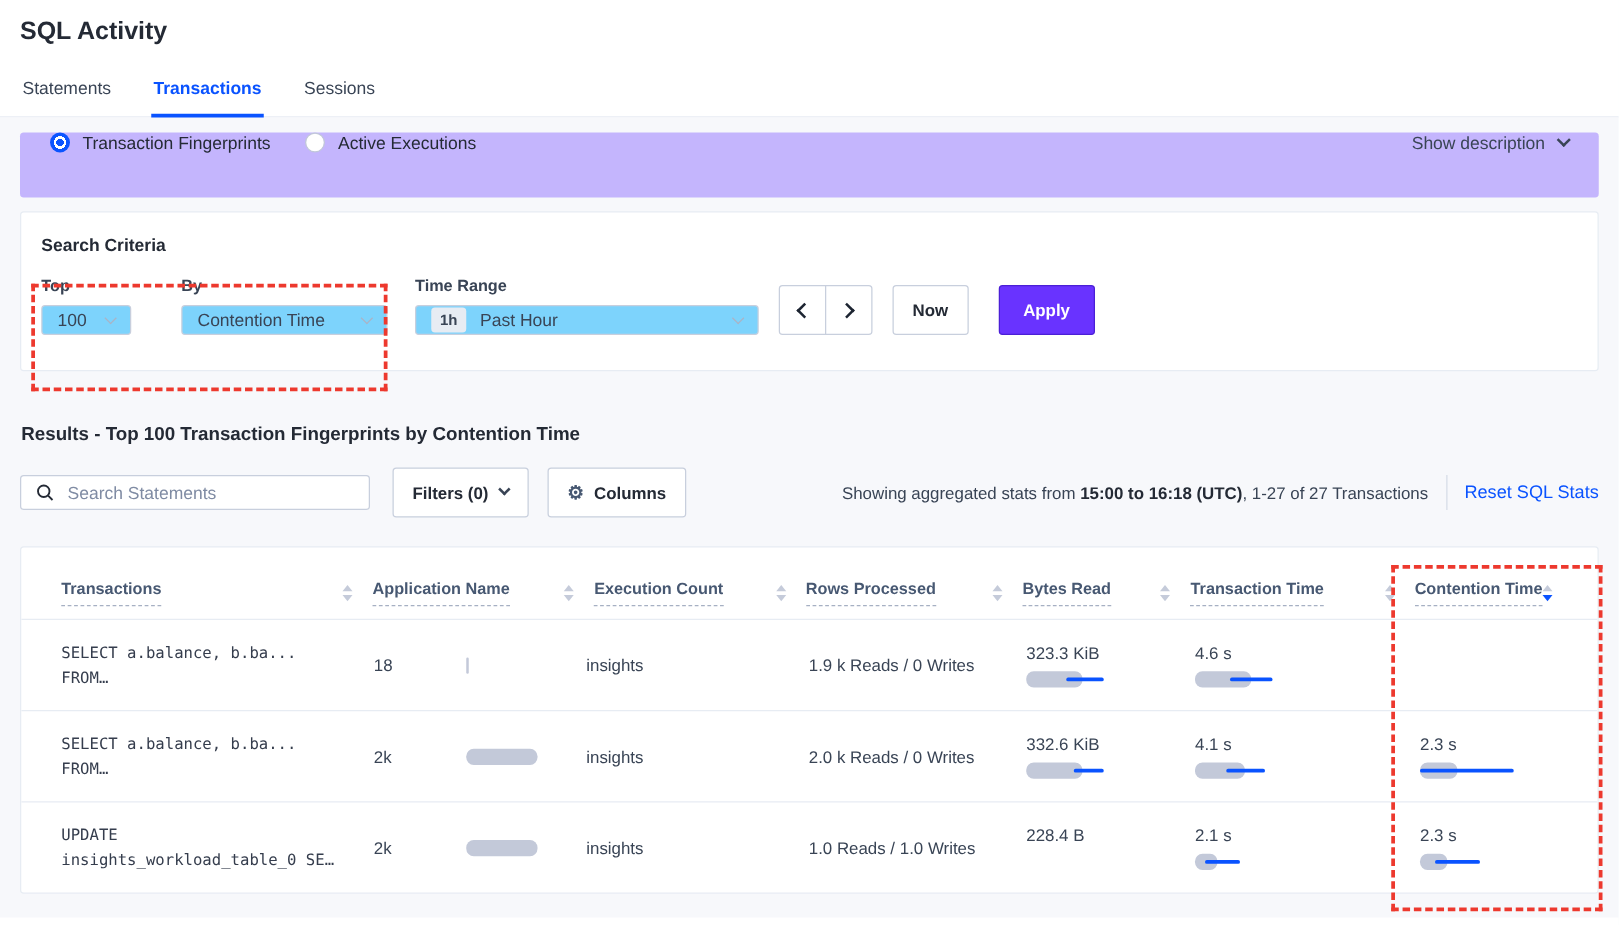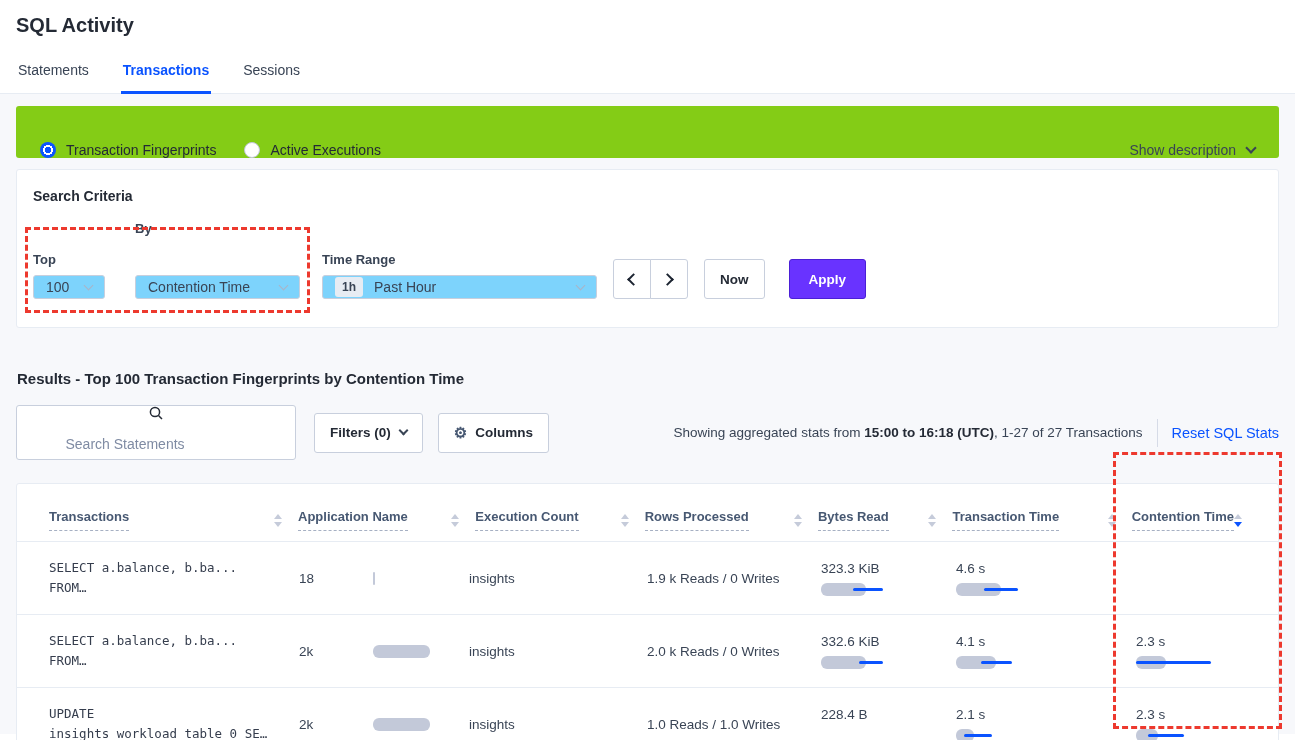--- a/index.html
+++ b/index.html
@@ -9,21 +9,21 @@
     font-family:"Liberation Sans", sans-serif; background:#fff; color:#242a35;
   }
   
   .header { background:#fff; padding:14px 16px 0; border-bottom:1px solid #e7ecf3; }
   .page-title { font-size:20px; font-weight:bold; color:#242a35; }
   .tabs { display:flex; gap:30px; margin-top:25px; }
   .tab { font-size:14px; color:#394455; padding:0 2px 13px; cursor:pointer; }
   .tab.active { color:#0a53ff; font-weight:bold; border-bottom:3px solid #0a53ff; margin-bottom:-1px; }
   
   .content { background:#f7f8fb; padding:12px 16px 0; height:640px; }
-  .radio-band { background:#84cc16; height:52px; display:flex; align-items:flex-end; padding:0 24px; border-radius:3px; }
+  .radio-band { background:#c4b5fd; height:52px; display:flex; align-items:flex-start; padding:0 24px; border-radius:3px; }
   .radio-item { display:flex; align-items:center; gap:10px; margin-right:28px; font-size:14px; color:#242a35; cursor:pointer; }
   .radio-on { width:16px; height:16px; border-radius:50%; flex:0 0 16px;
     background:radial-gradient(circle,#0b54ff 0 3px,#fff 3px 5px,#0b54ff 5px); }
   .radio-off { width:16px; height:16px; border-radius:50%; flex:0 0 16px; border:1px solid #c0c6d9; background:#fff; }
   .show-desc { margin-left:auto; display:flex; align-items:center; gap:11px; font-size:14px; color:#394455; cursor:pointer; }
   .chev-dn { width:8px; height:8px; border-right:2px solid #394455; border-bottom:2px solid #394455; transform:rotate(45deg); margin-top:-5px; }
   
   .criteria-card { background:#fff; border:1px solid #e7ecf3; border-radius:3px; margin-top:11px; padding:18px 16px 28px; }
   .criteria-title { font-size:14px; font-weight:bold; color:#242a35; }
   .criteria-form { display:flex; align-items:flex-end; margin-top:17px; }
@@ -39,21 +39,21 @@
   .arrow-btn:first-child { border-radius:3px 0 0 3px; }
   .arrow-btn:last-child { border-radius:0 3px 3px 0; margin-left:-1px; }
   .chev-l { width:9px; height:9px; border-left:2.5px solid #1c2431; border-bottom:2.5px solid #1c2431; transform:rotate(45deg); margin-left:3px; }
   .chev-r { width:9px; height:9px; border-right:2.5px solid #1c2431; border-top:2.5px solid #1c2431; transform:rotate(45deg); margin-right:3px; }
   .btn { height:40px; border:1px solid #c8cfdd; border-radius:3px; background:#fff; font-size:13.5px; font-weight:bold; color:#242a35;
     display:flex; align-items:center; justify-content:center; padding:0 15px; cursor:pointer; font-family:inherit; }
   .btn-apply { background:#6933ff; border:1px solid #4b1fd6; color:#fff; padding:0 19px; }
   
   .results-heading { font-size:15px; font-weight:bold; color:#242a35; margin-top:42px; padding-left:1px; }
   .controls-row { display:flex; align-items:center; margin-top:18px; }
-  .search-box { width:280px; height:55px; border:1px solid #c8cfdd; border-radius:3px; background:#fff; display:flex; align-items:center; padding:0 12px; gap:9px;flex-direction:column; }
+  .search-box { width:280px; height:28px; border:1px solid #c8cfdd; border-radius:3px; background:#fff; display:flex; align-items:center; padding:0 12px; gap:9px; }
   .search-box input { border:none; outline:none; flex:1; font-size:14px; color:#394455; font-family:inherit; background:transparent; }
   .search-box input::placeholder { color:#7f8ba3; }
   .gear { font-size:15px; color:#475872; line-height:1; }
   .showing-text { margin-left:auto; font-size:13.5px; color:#394455; white-space:nowrap; }
   .showing-text b { color:#242a35; }
   .vdiv { width:1px; height:28px; background:#d6dbe7; margin:0 14px; }
   .reset-link { font-size:14.5px; color:#0a53ff; white-space:nowrap; cursor:pointer; }
   
   .table-card { background:#fff; border:1px solid #e7ecf3; border-radius:3px; margin-top:23px; height:278px; overflow:hidden; }
   .thead { display:flex; align-items:flex-end; height:58px; padding:0 20px 0 32px; border-bottom:1px solid #e7ecf3; }
@@ -112,21 +112,21 @@
   <div class="criteria-card">
     <div class="criteria-title">Search Criteria</div>
     <div class="criteria-form">
       <div class="field" style="width:72px;">
         <div class="field-label">Top</div>
         <div class="select">
           <span>100</span>
           <span class="sel-chev"></span>
         </div>
       </div>
-      <div class="field" style="width:165px; margin-left:30px;gap:31px;">
+      <div class="field" style="width:165px; margin-left:40px;">
         <div class="field-label">By</div>
         <div class="select">
           <span>Contention Time</span>
           <span class="sel-chev"></span>
         </div>
       </div>
       <div class="field" style="width:275px; margin-left:22px;">
         <div class="field-label">Time Range</div>
         <div class="select">
           <span class="tr-left">

